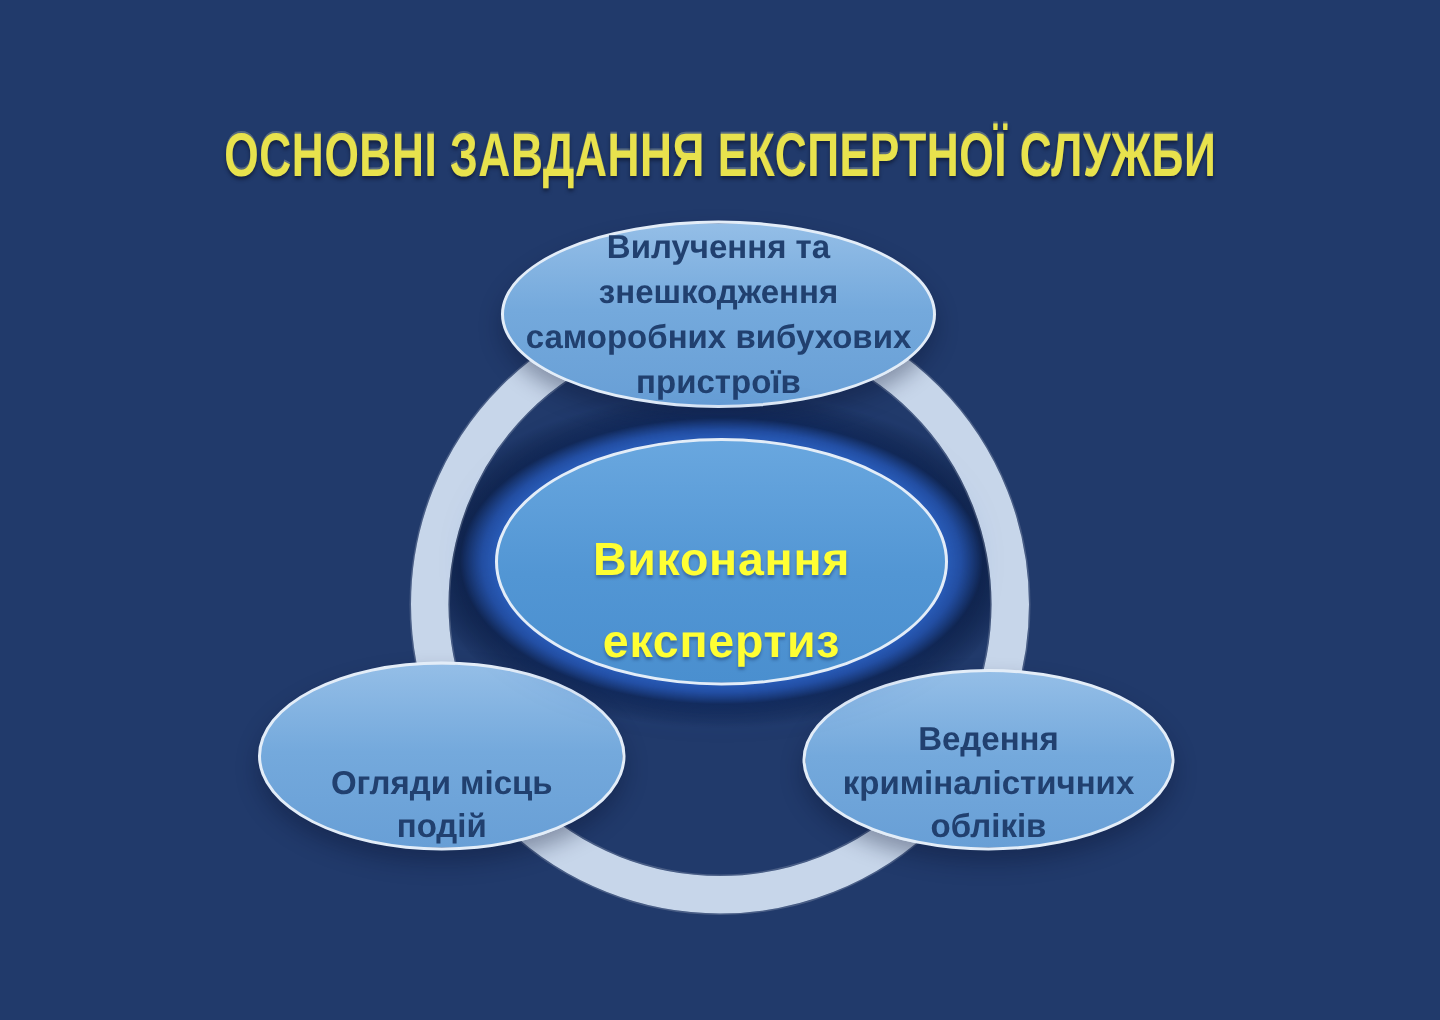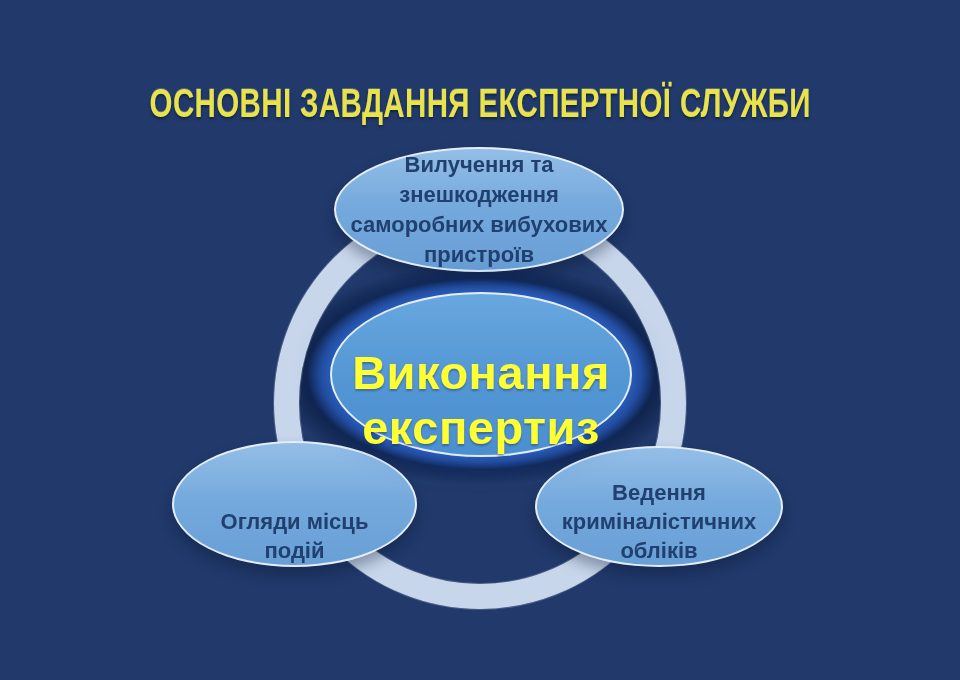--- a/index.html
+++ b/index.html
@@ -103,21 +103,21 @@
     background: linear-gradient(180deg,
       var(--center-fill-light, #69A7DF) 0%,
       var(--center-fill, #5296D4) 55%,
       #4A8FCF 100%);
     box-shadow: 0 0 26px 7px rgba(38, 90, 190, 0.55);
     z-index: 4;
   }
   .center-text {
     white-space: pre-line;
     font-weight: 700;
-    font-size: 47px;
+    font-size: 31px;
     line-height: 55px;
     letter-spacing: 0.5px;
     color: var(--center-text, #FFFF33);
     text-shadow: 0 2px 2px rgba(15, 35, 80, 0.35);
   }
 </style>
 </head>
 <body>
 
 <div class="slide">

